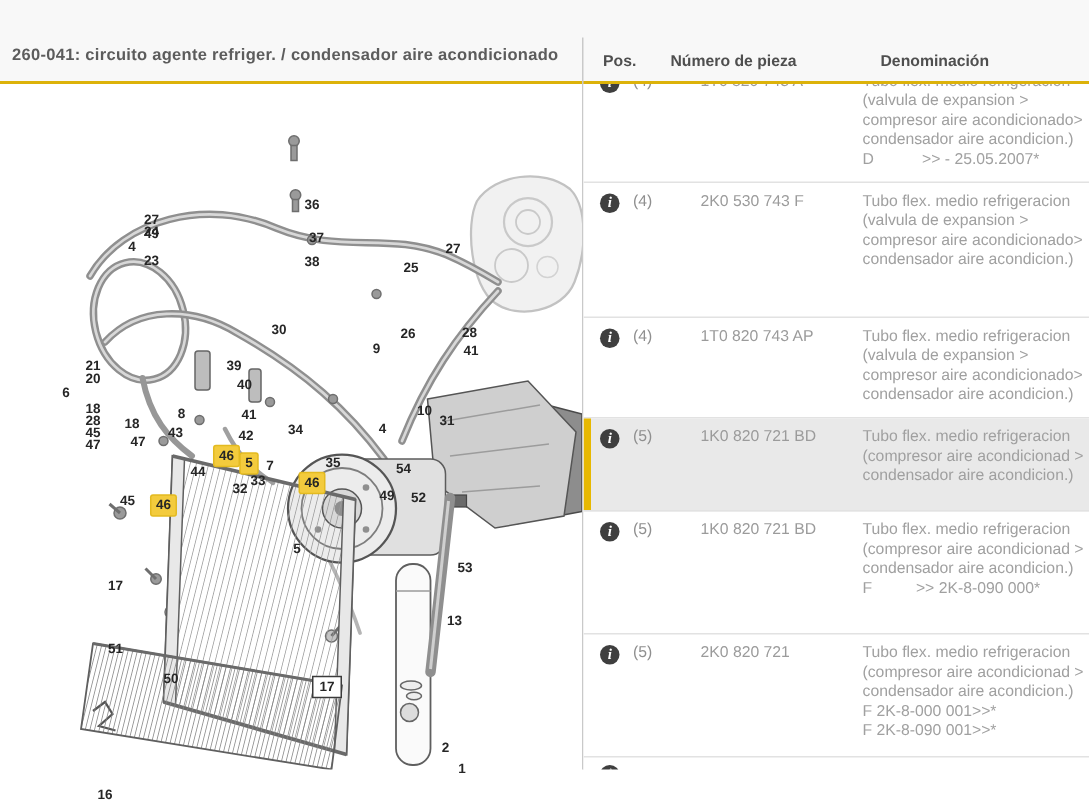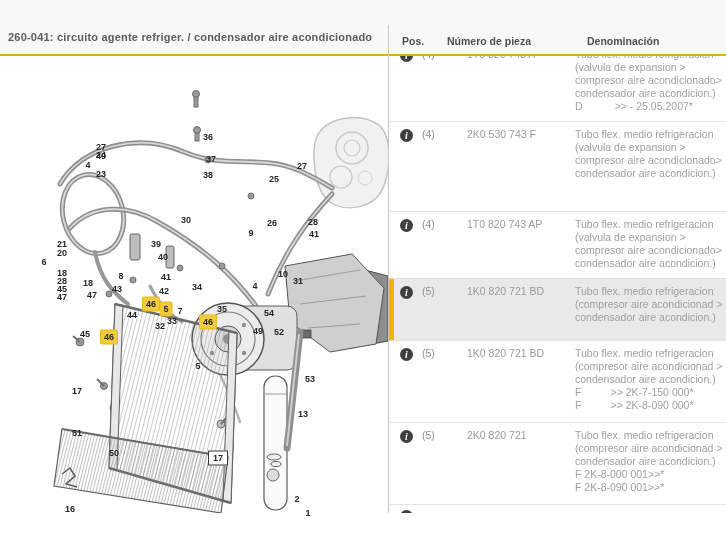--- a/index.html
+++ b/index.html
@@ -201,21 +201,21 @@
       <div class="callout" style="left: 172px; top: 222px;">33</div>
       <div class="callout" style="left: 198px; top: 267px;">5</div>
       <div class="callout" style="left: 77px; top: 292px;">17</div>
       <div class="callout" style="left: 77px; top: 334px;">51</div>
       <div class="callout" style="left: 114px; top: 354px;">50</div>
       <div class="callout boxed" style="left: 218px; top: 359px;">17</div>
       <div class="callout" style="left: 310px; top: 280px;">53</div>
       <div class="callout" style="left: 303px; top: 315px;">13</div>
       <div class="callout" style="left: 297px; top: 400px;">2</div>
       <div class="callout" style="left: 308px; top: 414px;">1</div>
-      <div class="callout" style="left: 70px; top: 410px; text-align: right;">16</div>
+      <div class="callout" style="left: 70px; top: 431px; text-align: right;">16</div>
       <div class="callout" style="left: 131px; top: 446px;">15</div>
     </div>
 </div>
 
 <div class="panel-header">
   <span class="col col-pos">Pos.</span>
   <span class="col col-part">Número de pieza</span>
   <span class="col col-den">Denominación</span>
 </div>
 
@@ -270,21 +270,20 @@
   </div>
 
   <div class="row" style="height:82px;">
     <span class="info-icon">i</span>
     <span class="pos">(5)</span>
     <span class="part">1K0 820 721 BD</span>
     <span class="desc">
       <span class="dline">Tubo flex. medio refrigeracion</span>
       <span class="dline">(compresor aire acondicionad &gt;</span>
       <span class="dline">condensador aire acondicion.)</span>
-      <span class="dline">F&nbsp;&nbsp;&nbsp;&nbsp;&nbsp;&nbsp;&nbsp;&nbsp;&nbsp;&nbsp;&gt;&gt; 2K-7-150 000*</span>
       <span class="dline">F&nbsp;&nbsp;&nbsp;&nbsp;&nbsp;&nbsp;&nbsp;&nbsp;&nbsp;&nbsp;&gt;&gt; 2K-8-090 000*</span>
     </span>
   </div>
 
   <div class="row" style="height:82px;">
     <span class="info-icon">i</span>
     <span class="pos">(5)</span>
     <span class="part">2K0 820 721</span>
     <span class="desc">
       <span class="dline">Tubo flex. medio refrigeracion</span>

